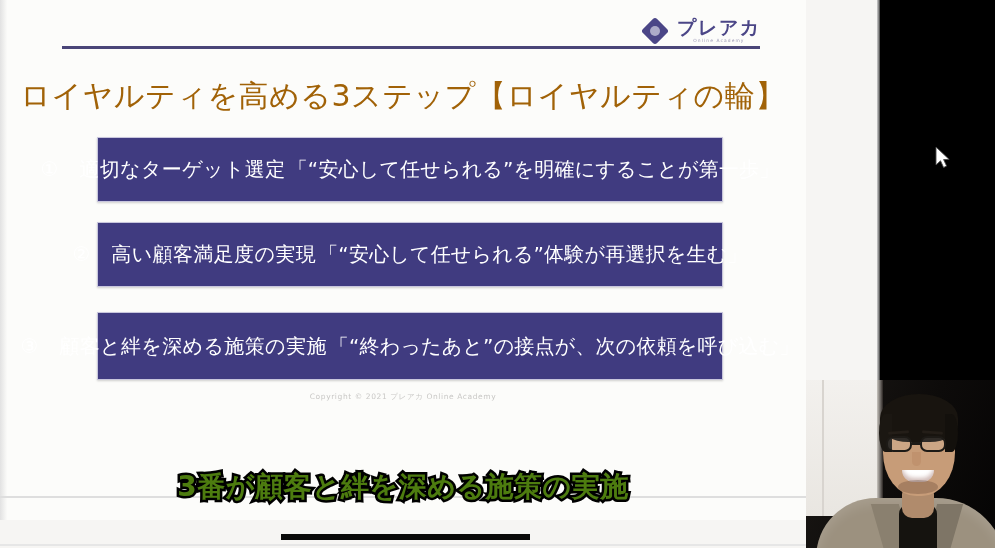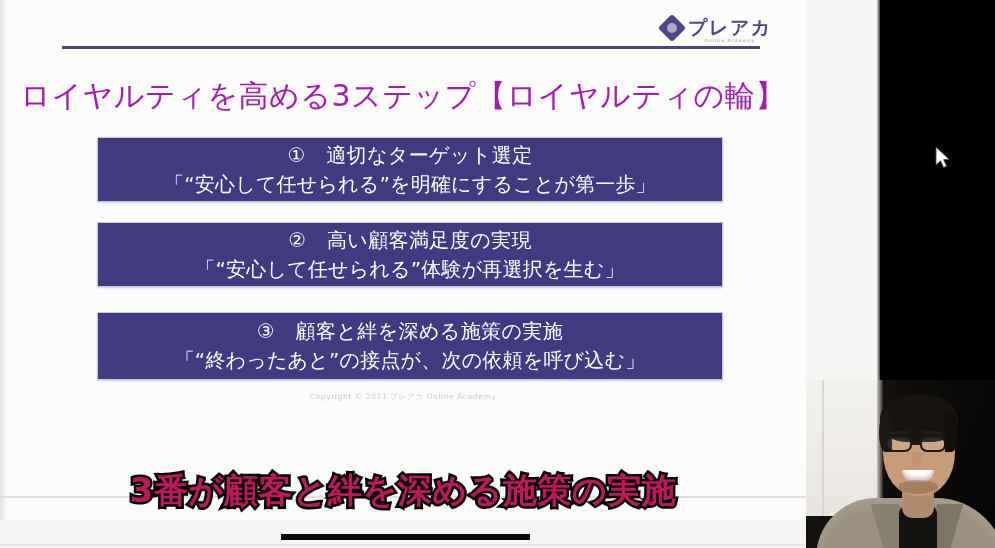--- a/index.html
+++ b/index.html
@@ -49,22 +49,22 @@
   #header-rule {
     position:absolute;
     left:62px; top:46px;
     width:698px; height:3px;
     background:#4a4578;
   }
 
   
   #logo {
     position:absolute;
-    left:662px; top:18px;
-    display:flex; align-items:flex-start; gap:6px;
+    left:645px; top:18px;
+    display:flex; align-items:center; gap:12px;
   }
   #logo-mark {
     width:20px; height:20px;
     background:#4b4687;
     transform:rotate(45deg);
     border-radius:3px;
     position:relative;
     flex:0 0 auto;
   }
   #logo-mark::after {
@@ -90,36 +90,35 @@
     text-align:center;
   }
 
   
   #slide-title {
     position:absolute;
     left:0; top:76px;
     width:806px;
     text-align:center;
     font-size:30px;
-    color:#a21caf;
+    color:#a16207;
     letter-spacing:.5px;
     white-space:nowrap;
   }
 
   
   .step-box {
     position:absolute;
     left:97px;
     width:626px;
     background:#403b80;
     border:1px solid #c8c6dd;
     box-shadow:0 1px 2px rgba(0,0,0,.18);
     color:#ffffff;
     display:flex;
-    flex-direction:column;
     align-items:center;
     justify-content:center;
     gap:2px;
   }
   #step-box-1 { top:137px; height:65px; }
   #step-box-2 { top:222px; height:65px; }
   #step-box-3 { top:312px; height:68px; }
   .step-head {
     font-size:20px;
     letter-spacing:.4px;
@@ -155,23 +154,23 @@
     width:806px; height:2px;
     background:#e6e6e6;
   }
 
   
   #caption {
     position:absolute;
     left:0; top:468px;
     width:806px;
     text-align:center;
-    font-size:34px;
+    font-size:28px;
     font-weight:bold;
-    color:#be185d;
+    color:#4d7c0f;
     letter-spacing:.5px;
     white-space:nowrap;
     -webkit-text-stroke:5px #000000;
     paint-order:stroke fill;
     text-shadow:
       0 0 1px #000, 0 0 2px #000;
   }
 
   
   #caption-underline {

